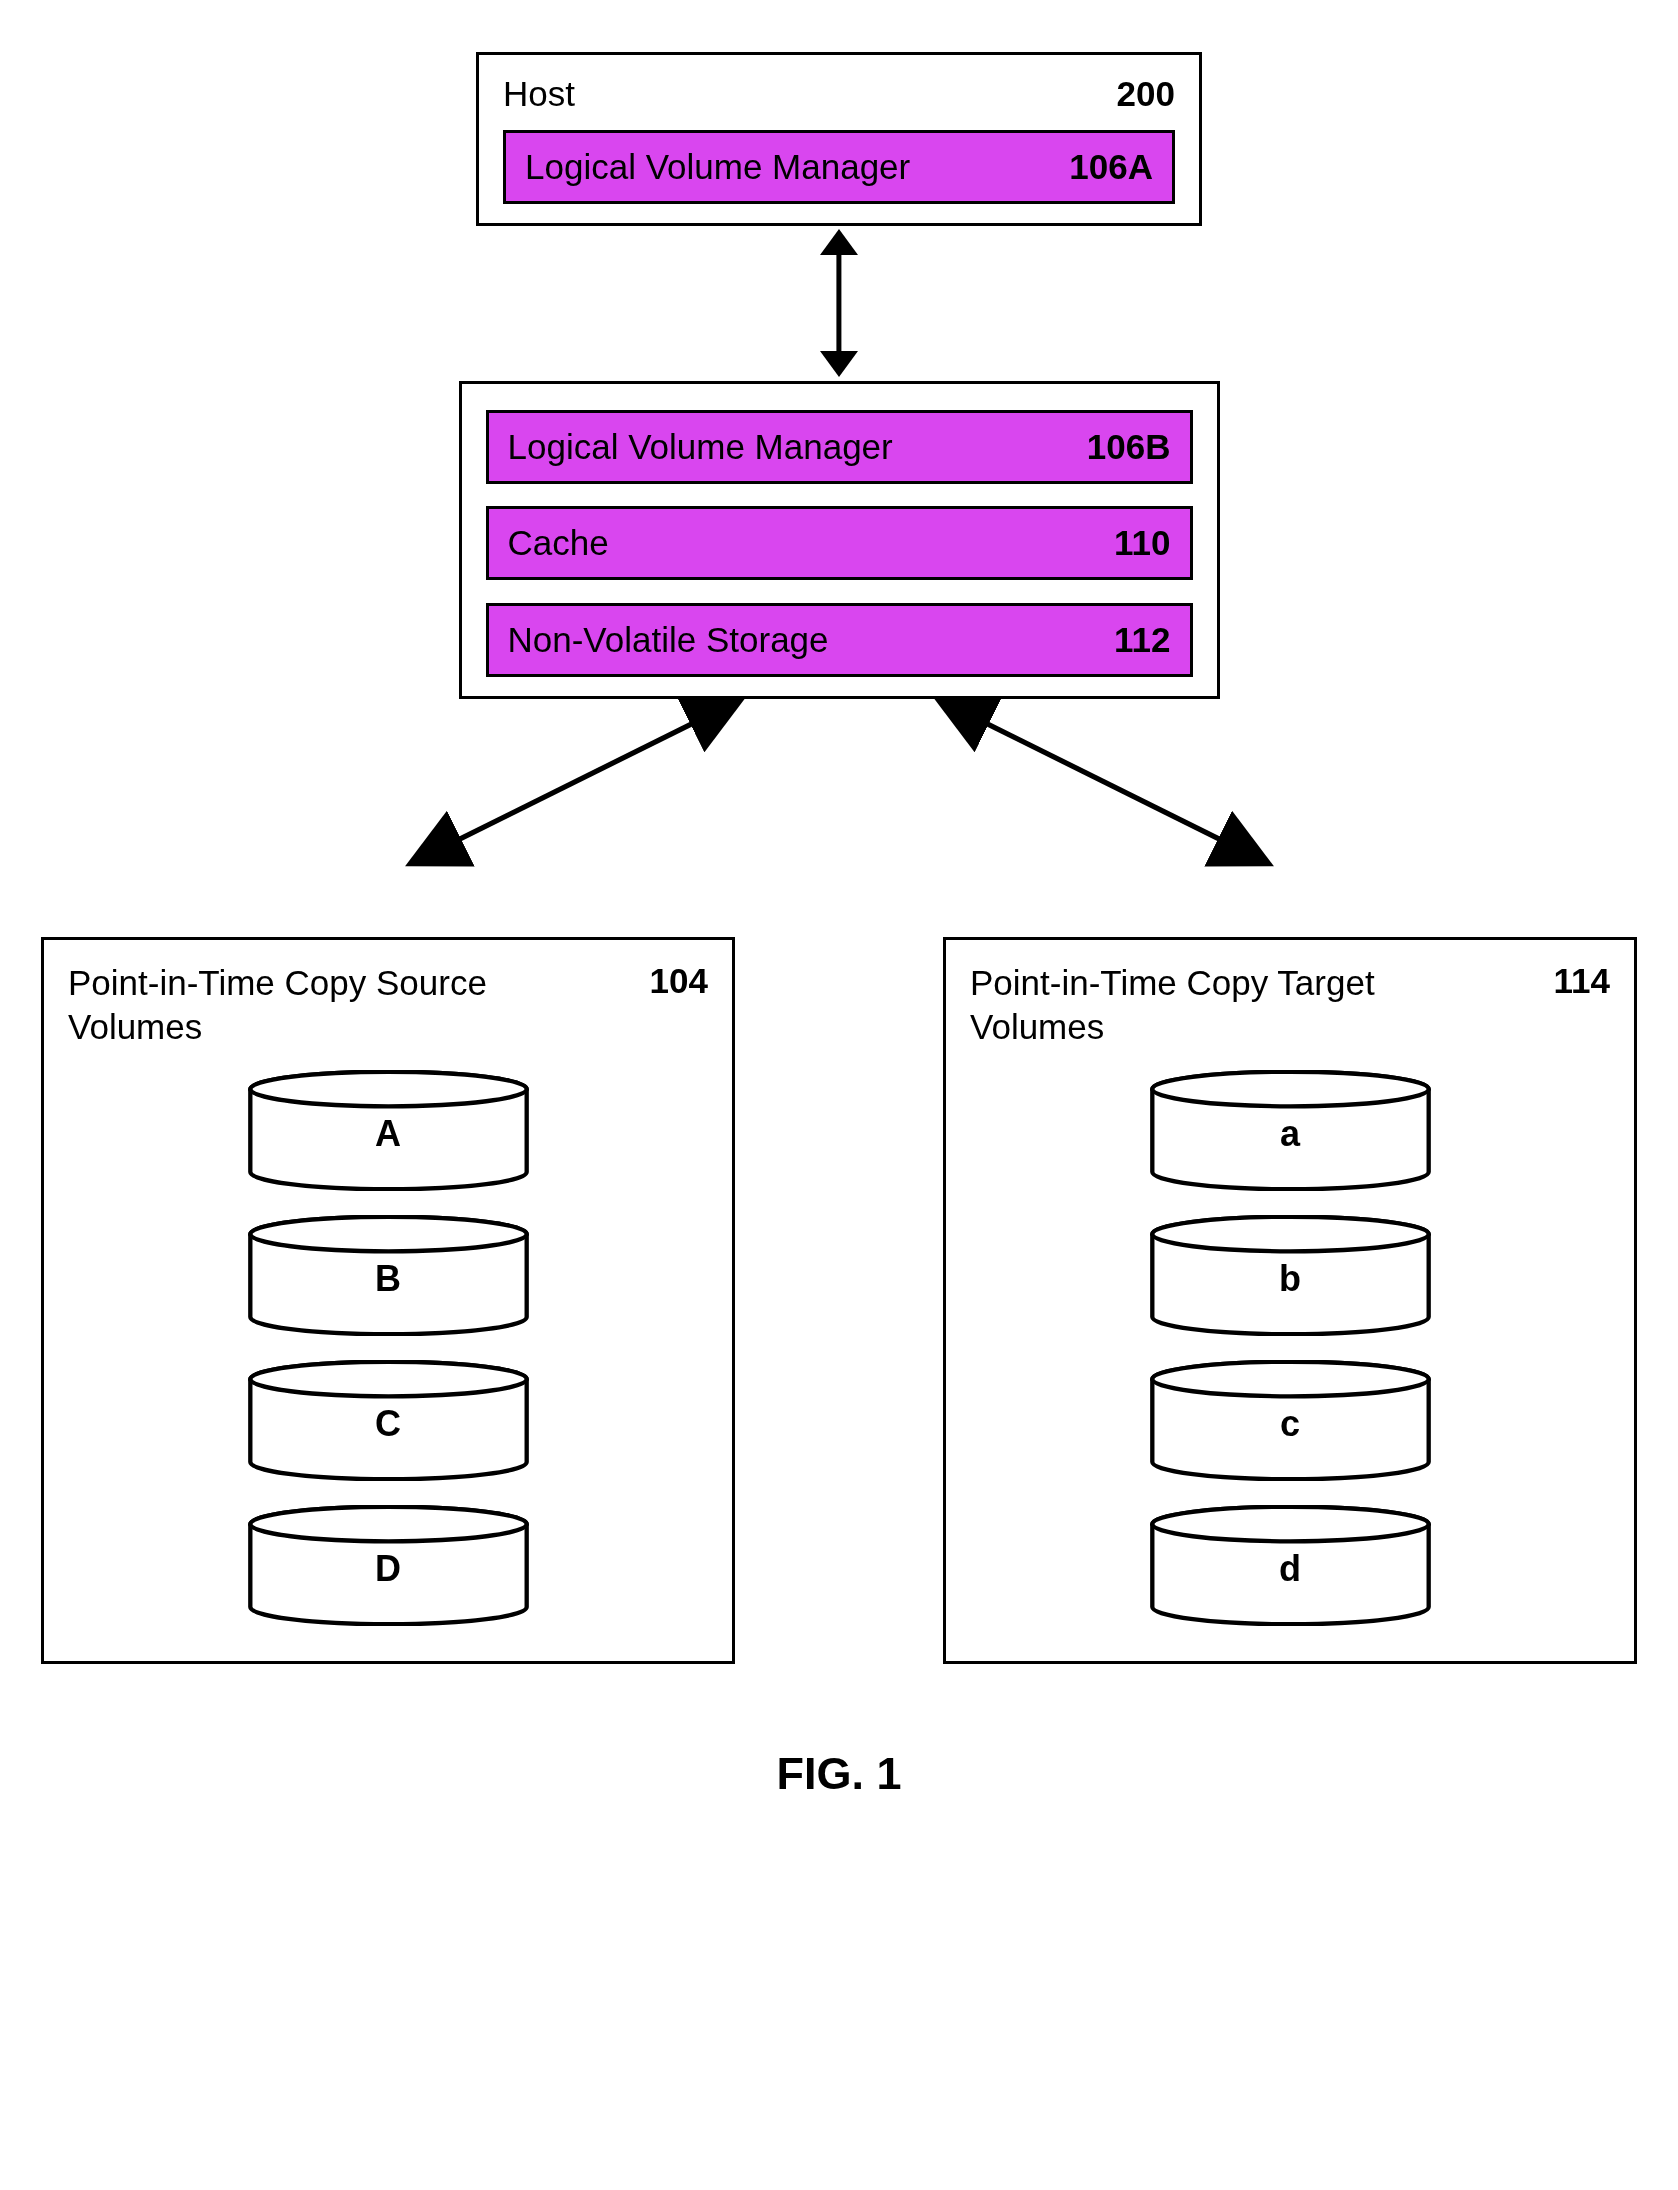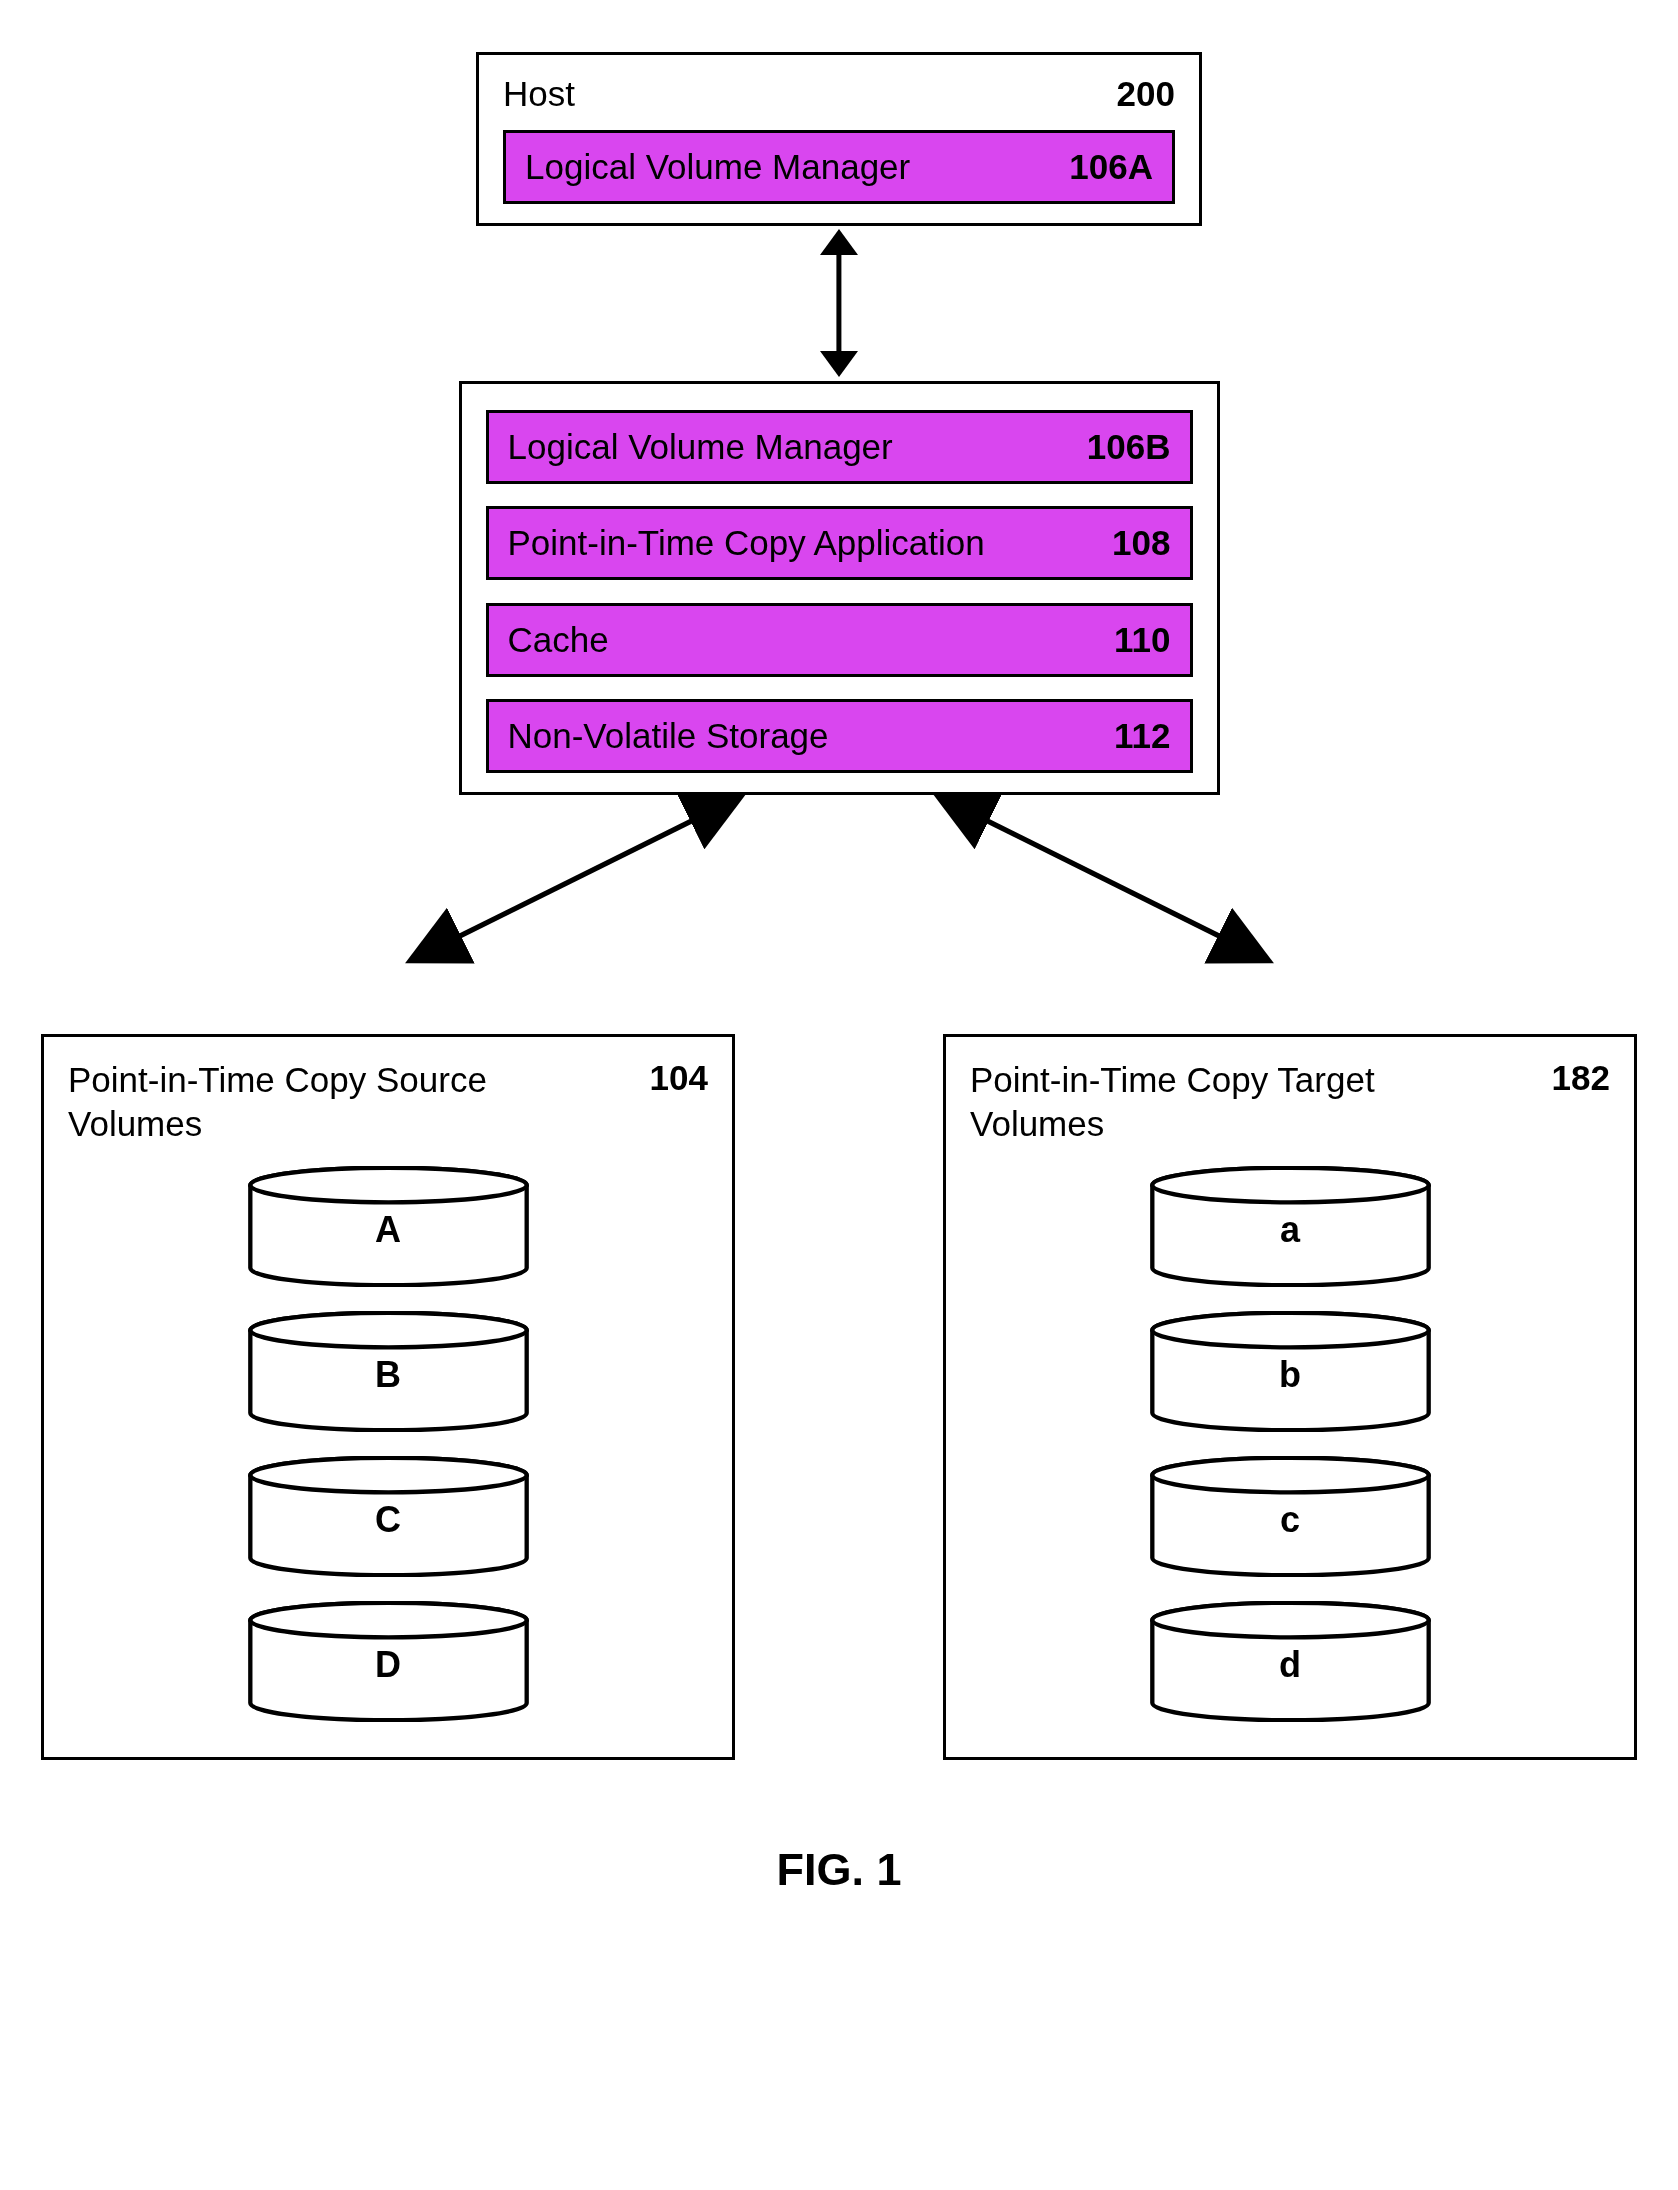--- a/index.html
+++ b/index.html
@@ -187,24 +187,20 @@
 
   <div class="dbl-arrow-v">
     <div class="head-up"></div>
     <div class="head-down"></div>
   </div>
 
   <div class="box scu">
     <div class="inner-box row">
       <span>Logical Volume Manager</span>
       <span class="ref">106B</span>
-    </div>
-    <div class="inner-box row">
-      <span>Point-in-Time Copy Application</span>
-      <span class="ref">108</span>
     </div>
     <div class="inner-box row">
       <span>Cache</span>
       <span class="ref">110</span>
     </div>
     <div class="inner-box row">
       <span>Non-Volatile Storage</span>
       <span class="ref">112</span>
     </div>
   </div>
@@ -263,21 +259,21 @@
             <ellipse cx="165" cy="22" rx="160" ry="20" fill="#fff" stroke="#000" stroke-width="5"></ellipse>
           </svg>
           <span>D</span>
         </div>
       </div>
     </div>
 
     <div class="vol-group">
       <div class="vol-header">
         <div class="vol-title">Point-in-Time Copy Target Volumes</div>
-        <div class="ref">182</div>
+        <div class="ref">114</div>
       </div>
       <div class="vol-stack">
         <div class="cyl">
           <svg viewBox="0 0 330 140" preserveAspectRatio="none">
             <ellipse cx="165" cy="22" rx="160" ry="20" fill="#fff" stroke="#000" stroke-width="5"></ellipse>
             <path d="M5 22 L5 118 A160 20 0 0 0 325 118 L325 22" fill="#fff" stroke="#000" stroke-width="5"></path>
             <ellipse cx="165" cy="22" rx="160" ry="20" fill="#fff" stroke="#000" stroke-width="5"></ellipse>
           </svg>
           <span>a</span>
         </div>

